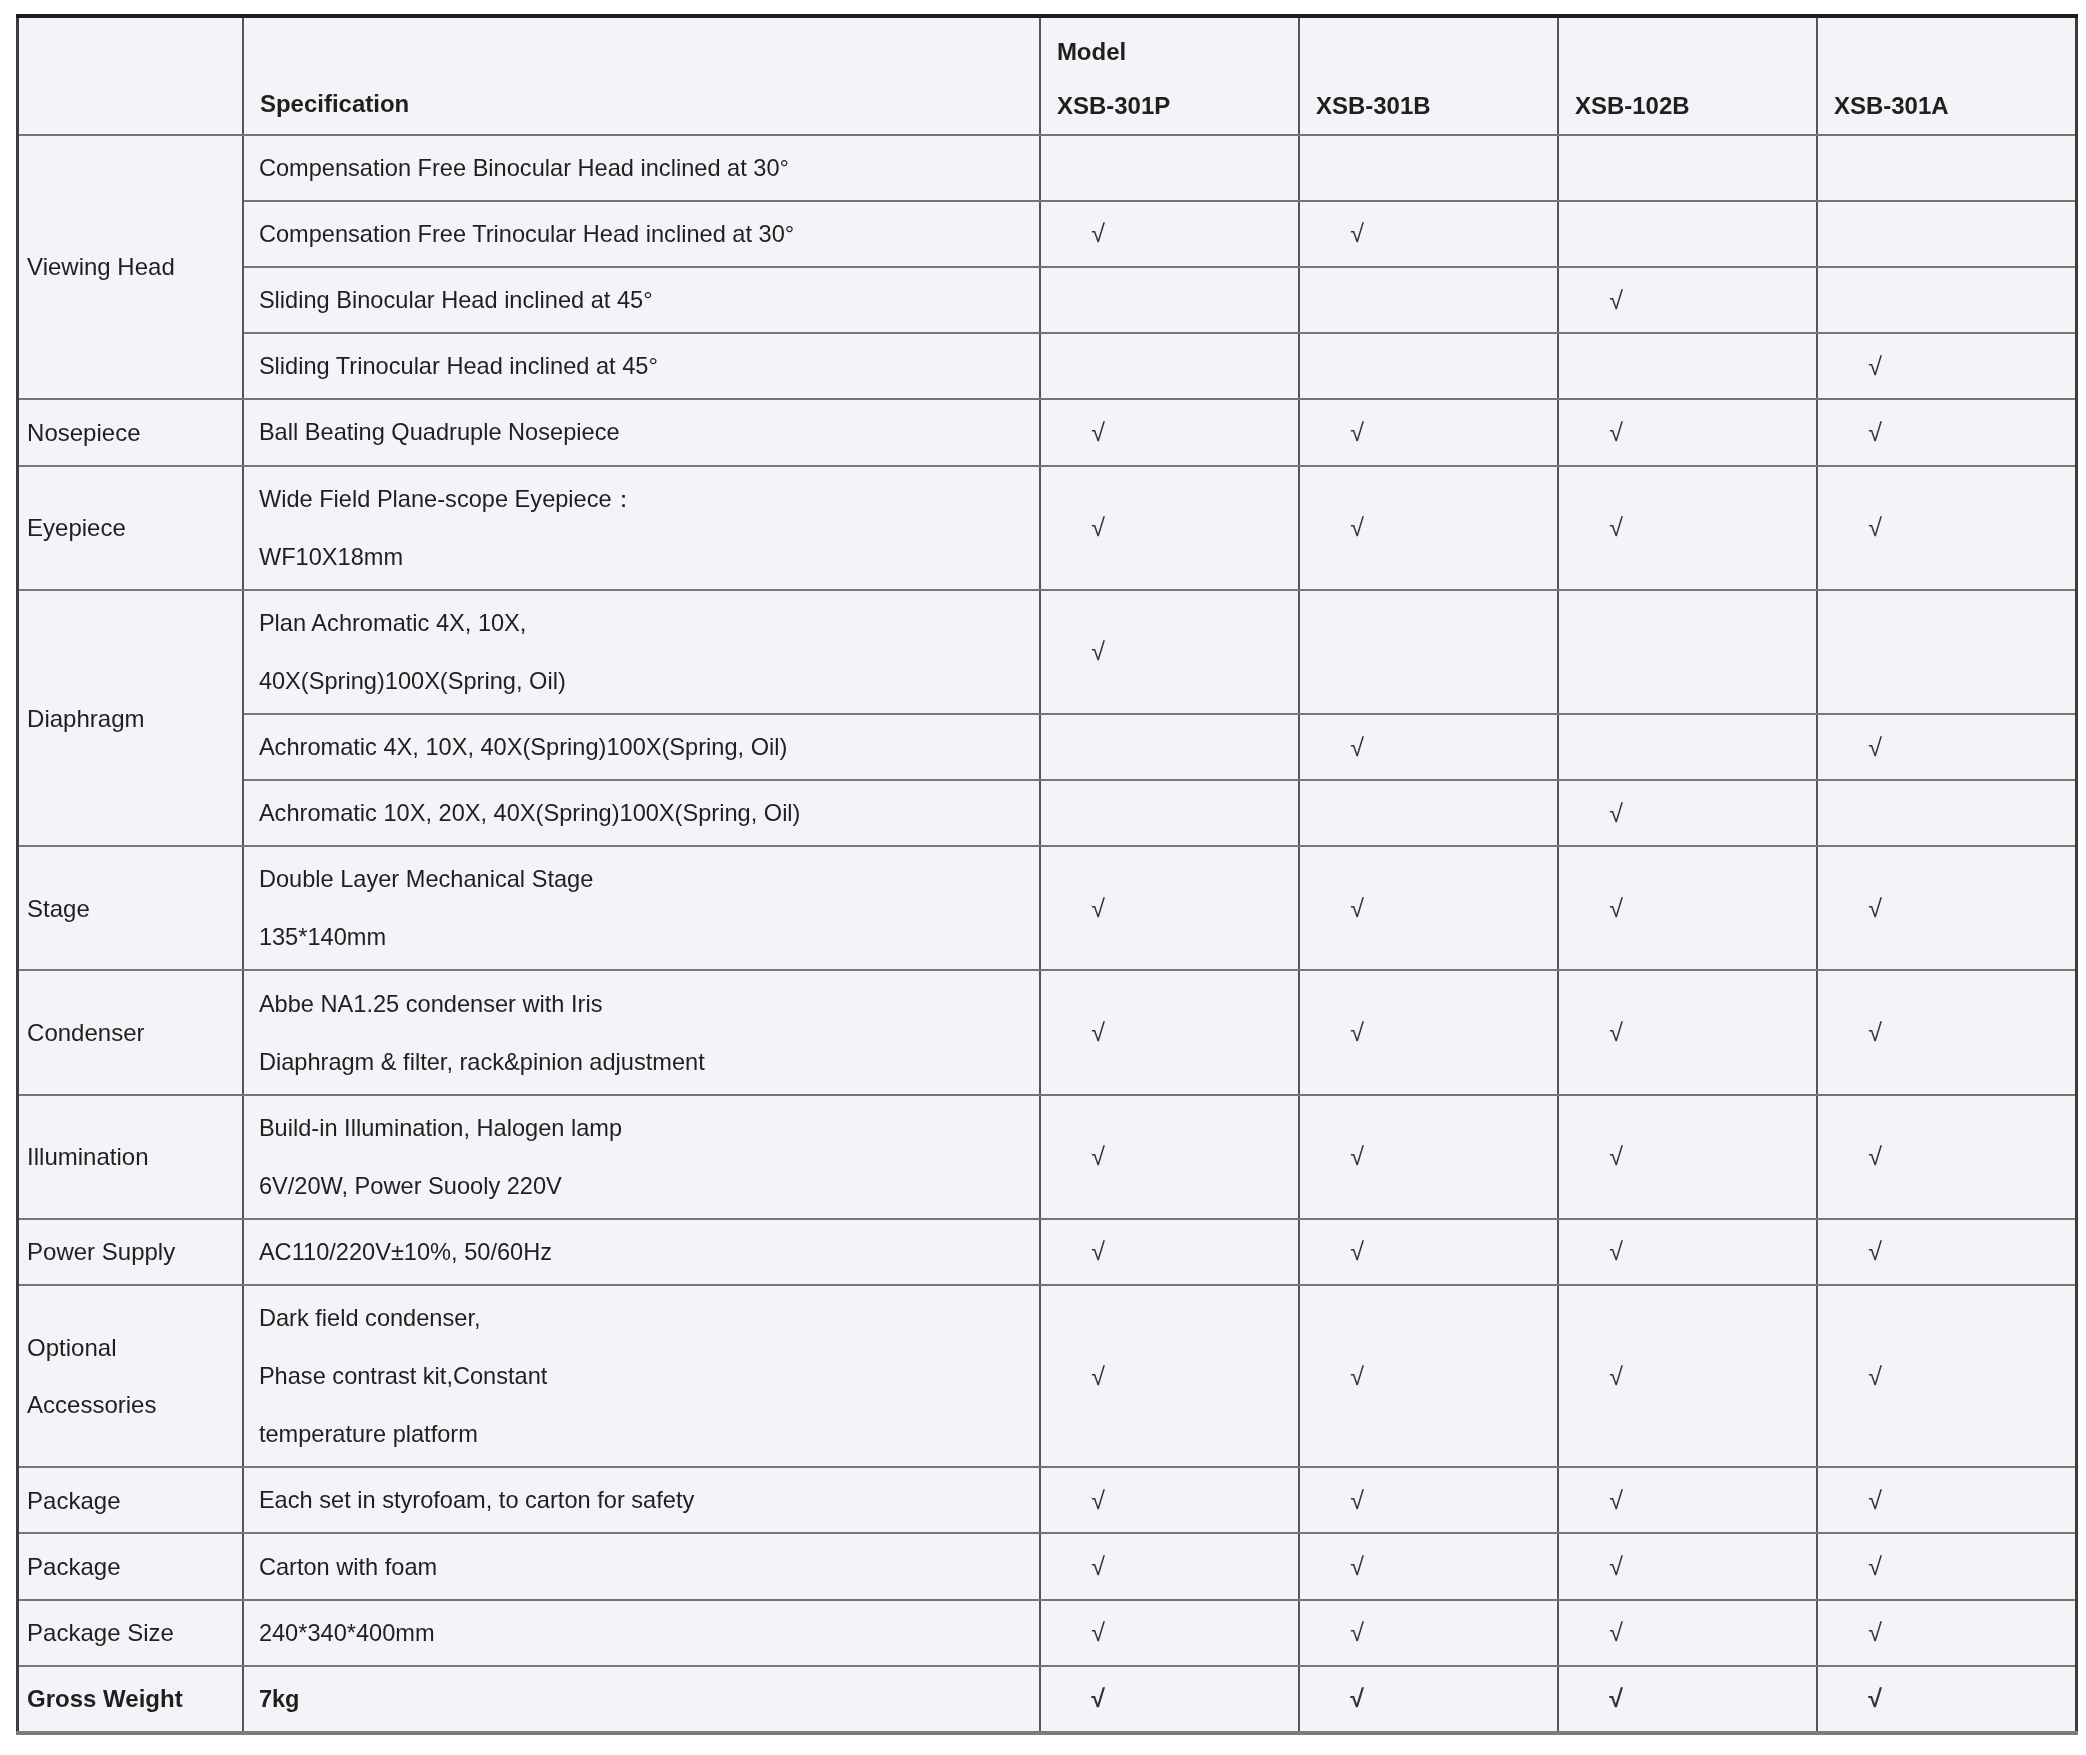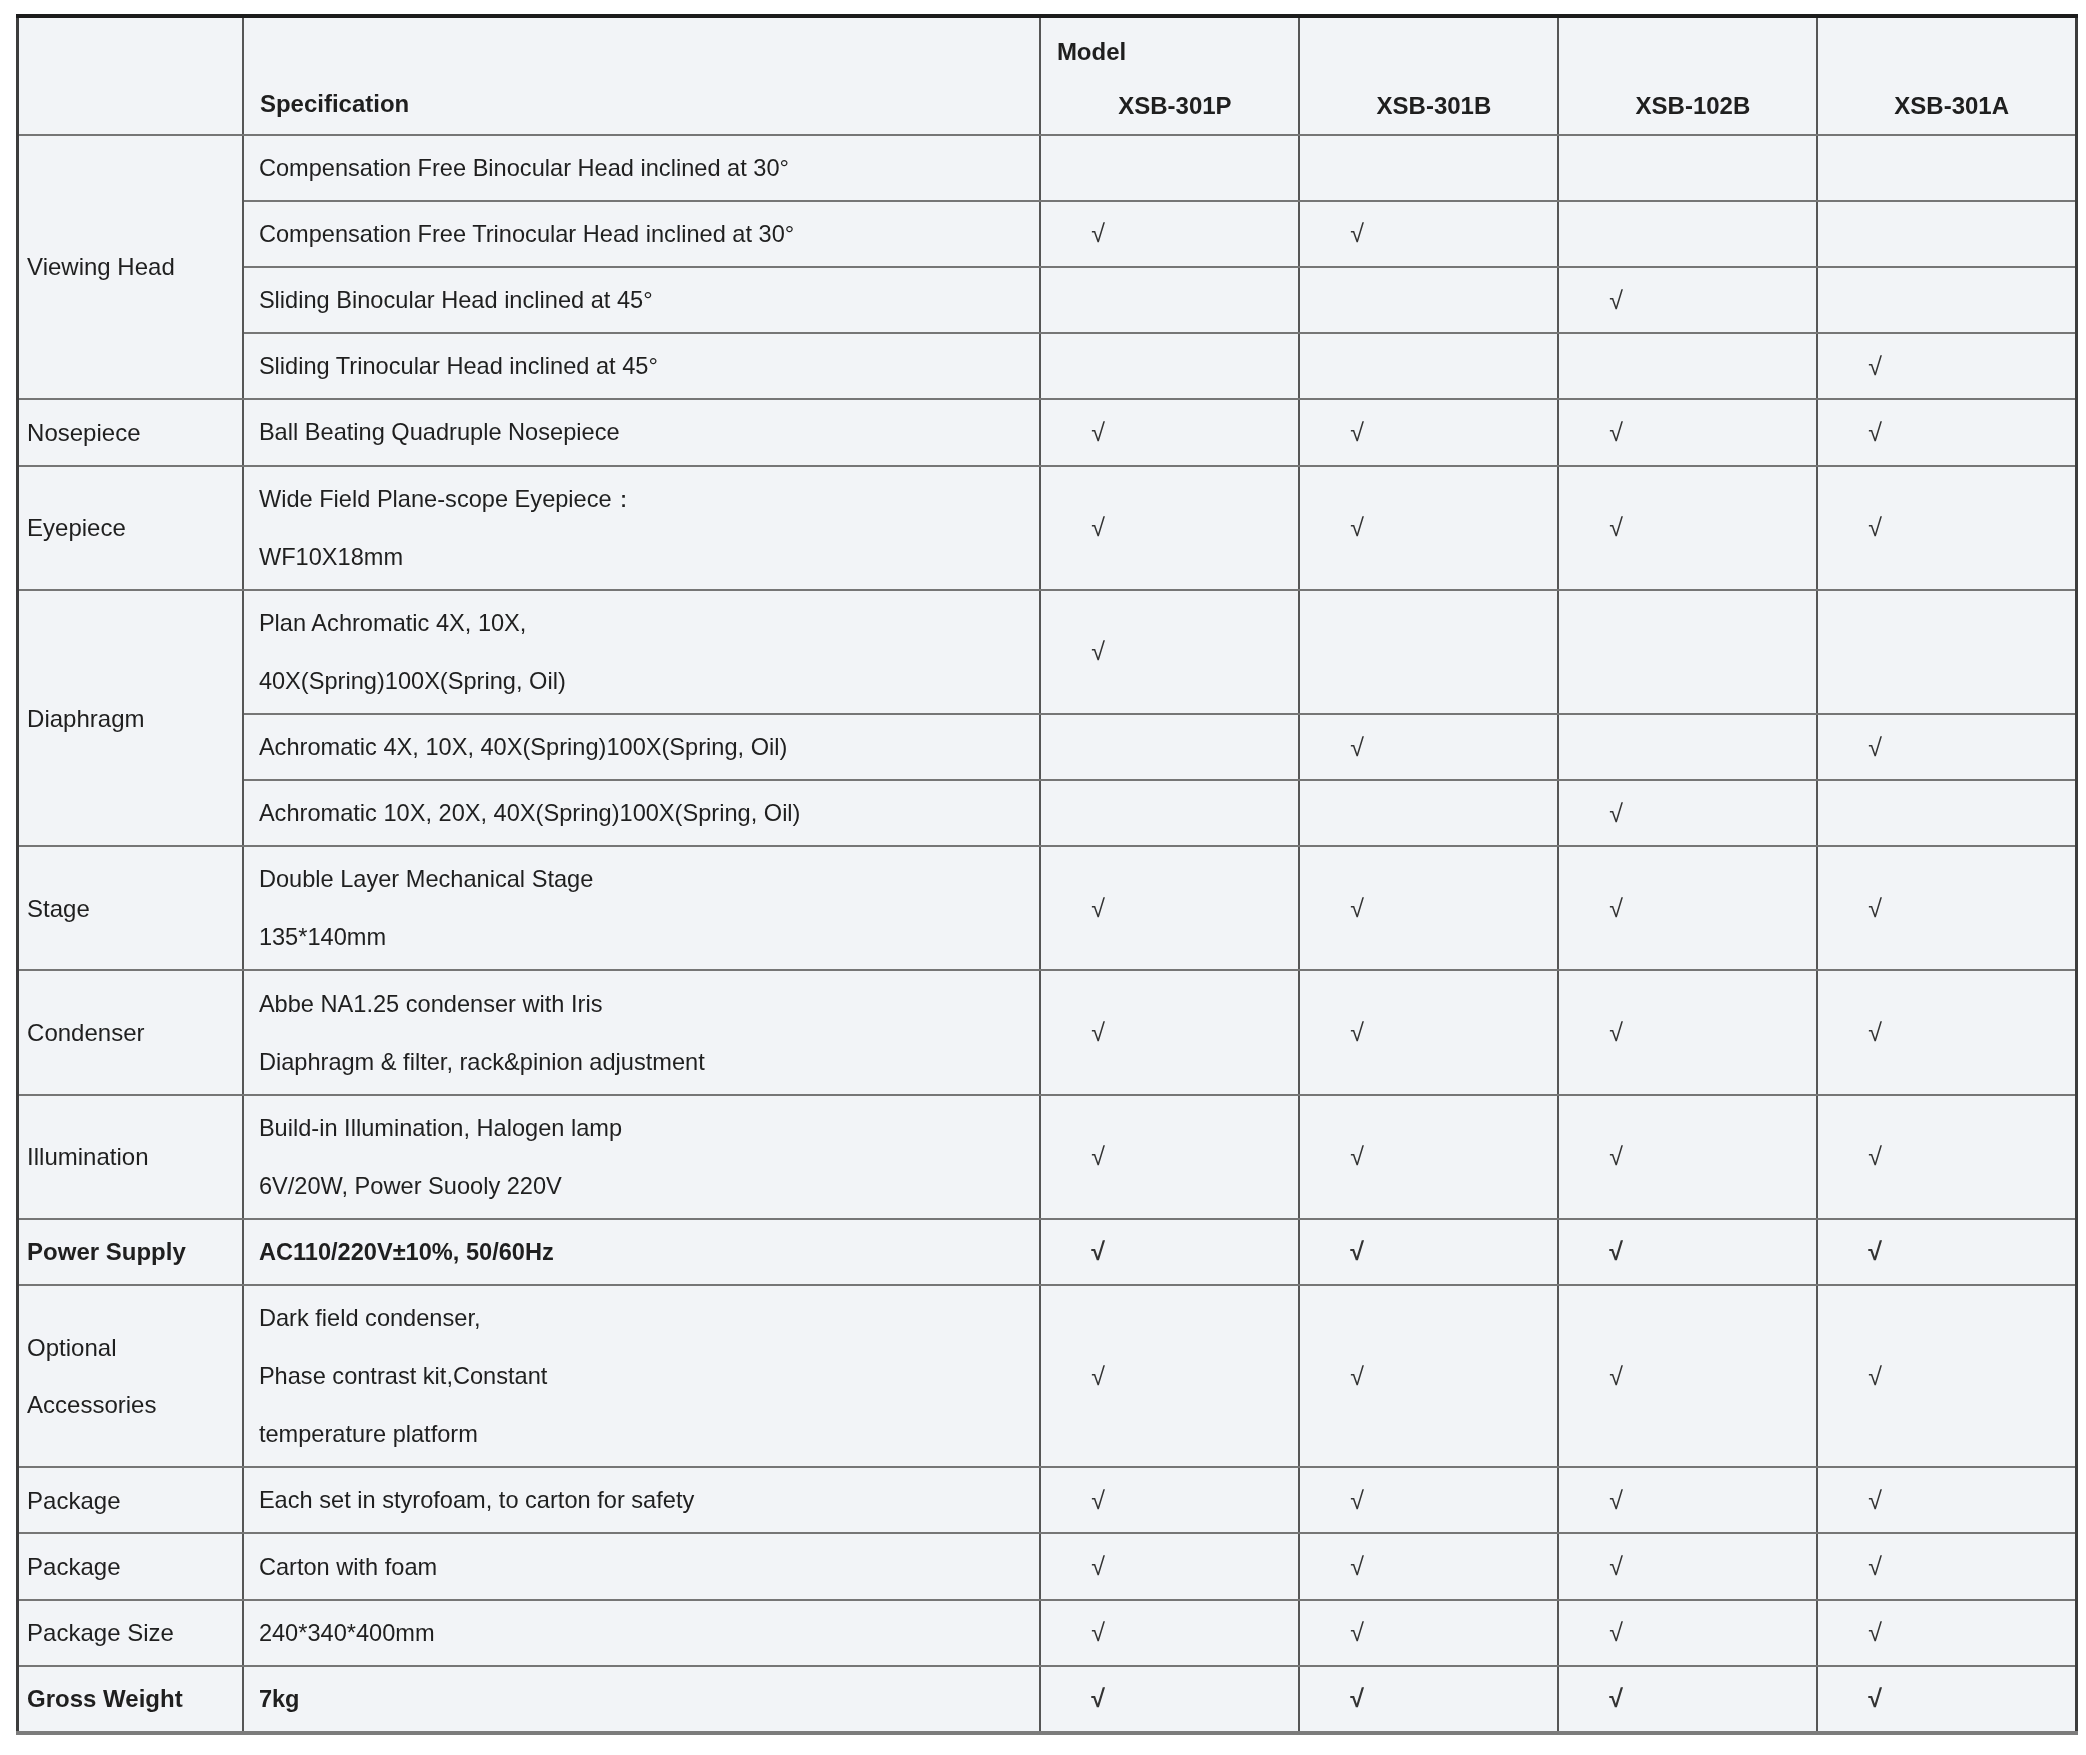--- a/index.html
+++ b/index.html
@@ -29,21 +29,21 @@
   thead th{
     background:var(--header-bg,#77C1E5);
     border-top:none;
     border-bottom:3.1px solid #4f4f4f;
     vertical-align:bottom;text-align:left;
     font-weight:bold;font-size:24px;
     padding:0 5.2px 15.7px 15.7px;
   }
   th.corner{padding:0;}
   .model-word{line-height:25px;min-height:25px;margin-bottom:29px;font-weight:bold;}
-  .model-name{line-height:25px;text-align:center;}
+  .model-name{line-height:25px;}
 
   td.cat{
     font-size:24px;vertical-align:middle;
     padding:3.1px 5.2px 3.1px 8.4px;line-height:57px;
   }
   td.spec-cell{
     font-size:23.6px;vertical-align:middle;
     padding:3.1px 5.2px 3.1px 14.7px;
   }
   td.spec-cell div{line-height:58px;white-space:nowrap;}
@@ -202,21 +202,21 @@
           <td class="cat" rowspan="1">Illumination</td>
           <td class="spec-cell">
             <div>Build-in Illumination, Halogen lamp</div>
             <div>6V/20W, Power Suooly 220V</div>
           </td>
           <td class="chk">√</td>
           <td class="chk">√</td>
           <td class="chk">√</td>
           <td class="chk">√</td>
         </tr>
-        <tr style="height: 59px; font-weight: bold;">
+        <tr style="height: 59px;">
           <td class="cat" rowspan="1">Power Supply</td>
           <td class="spec-cell">
             <div>AC110/220V±10%, 50/60Hz</div>
           </td>
           <td class="chk">√</td>
           <td class="chk">√</td>
           <td class="chk">√</td>
           <td class="chk">√</td>
         </tr>
         <tr style="height: 176px;">

